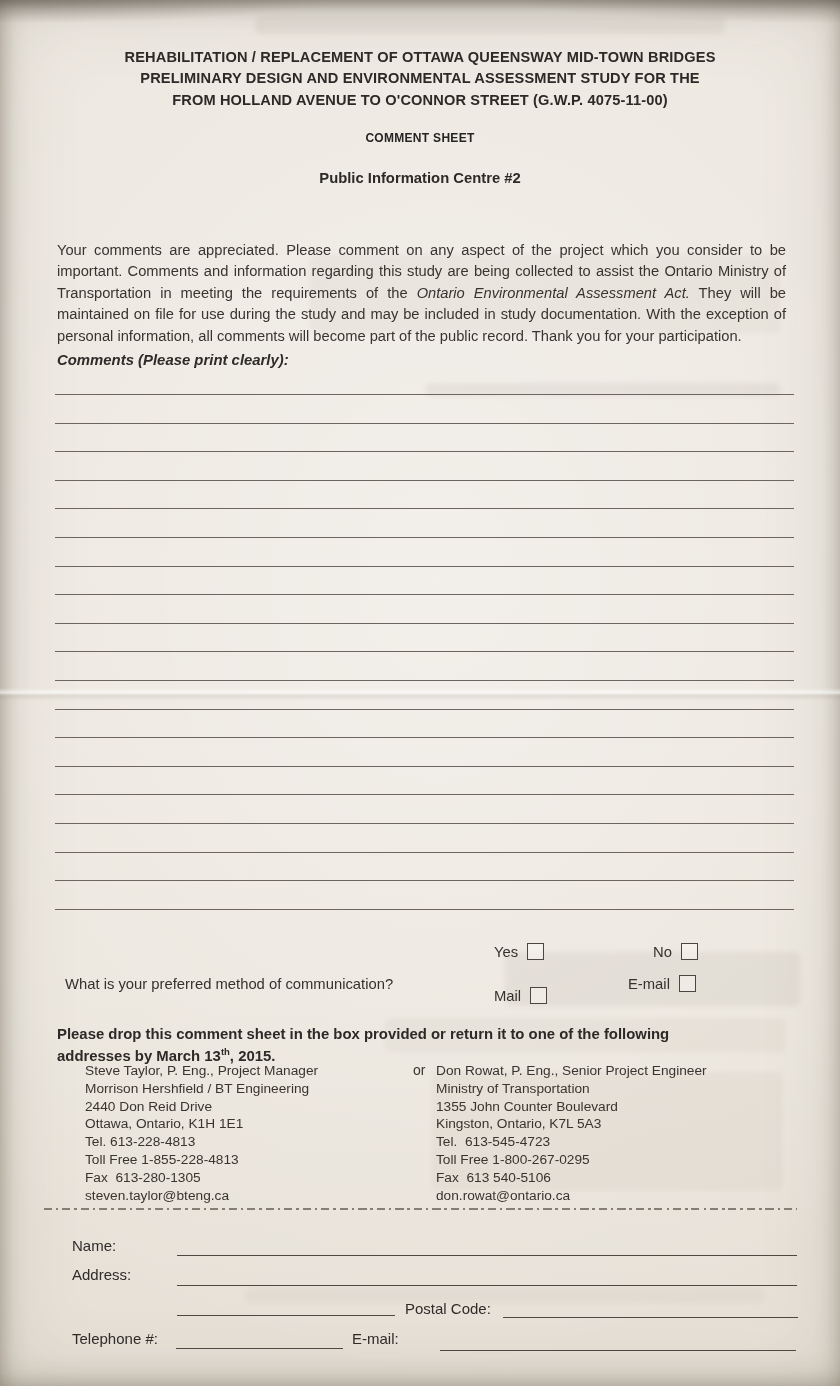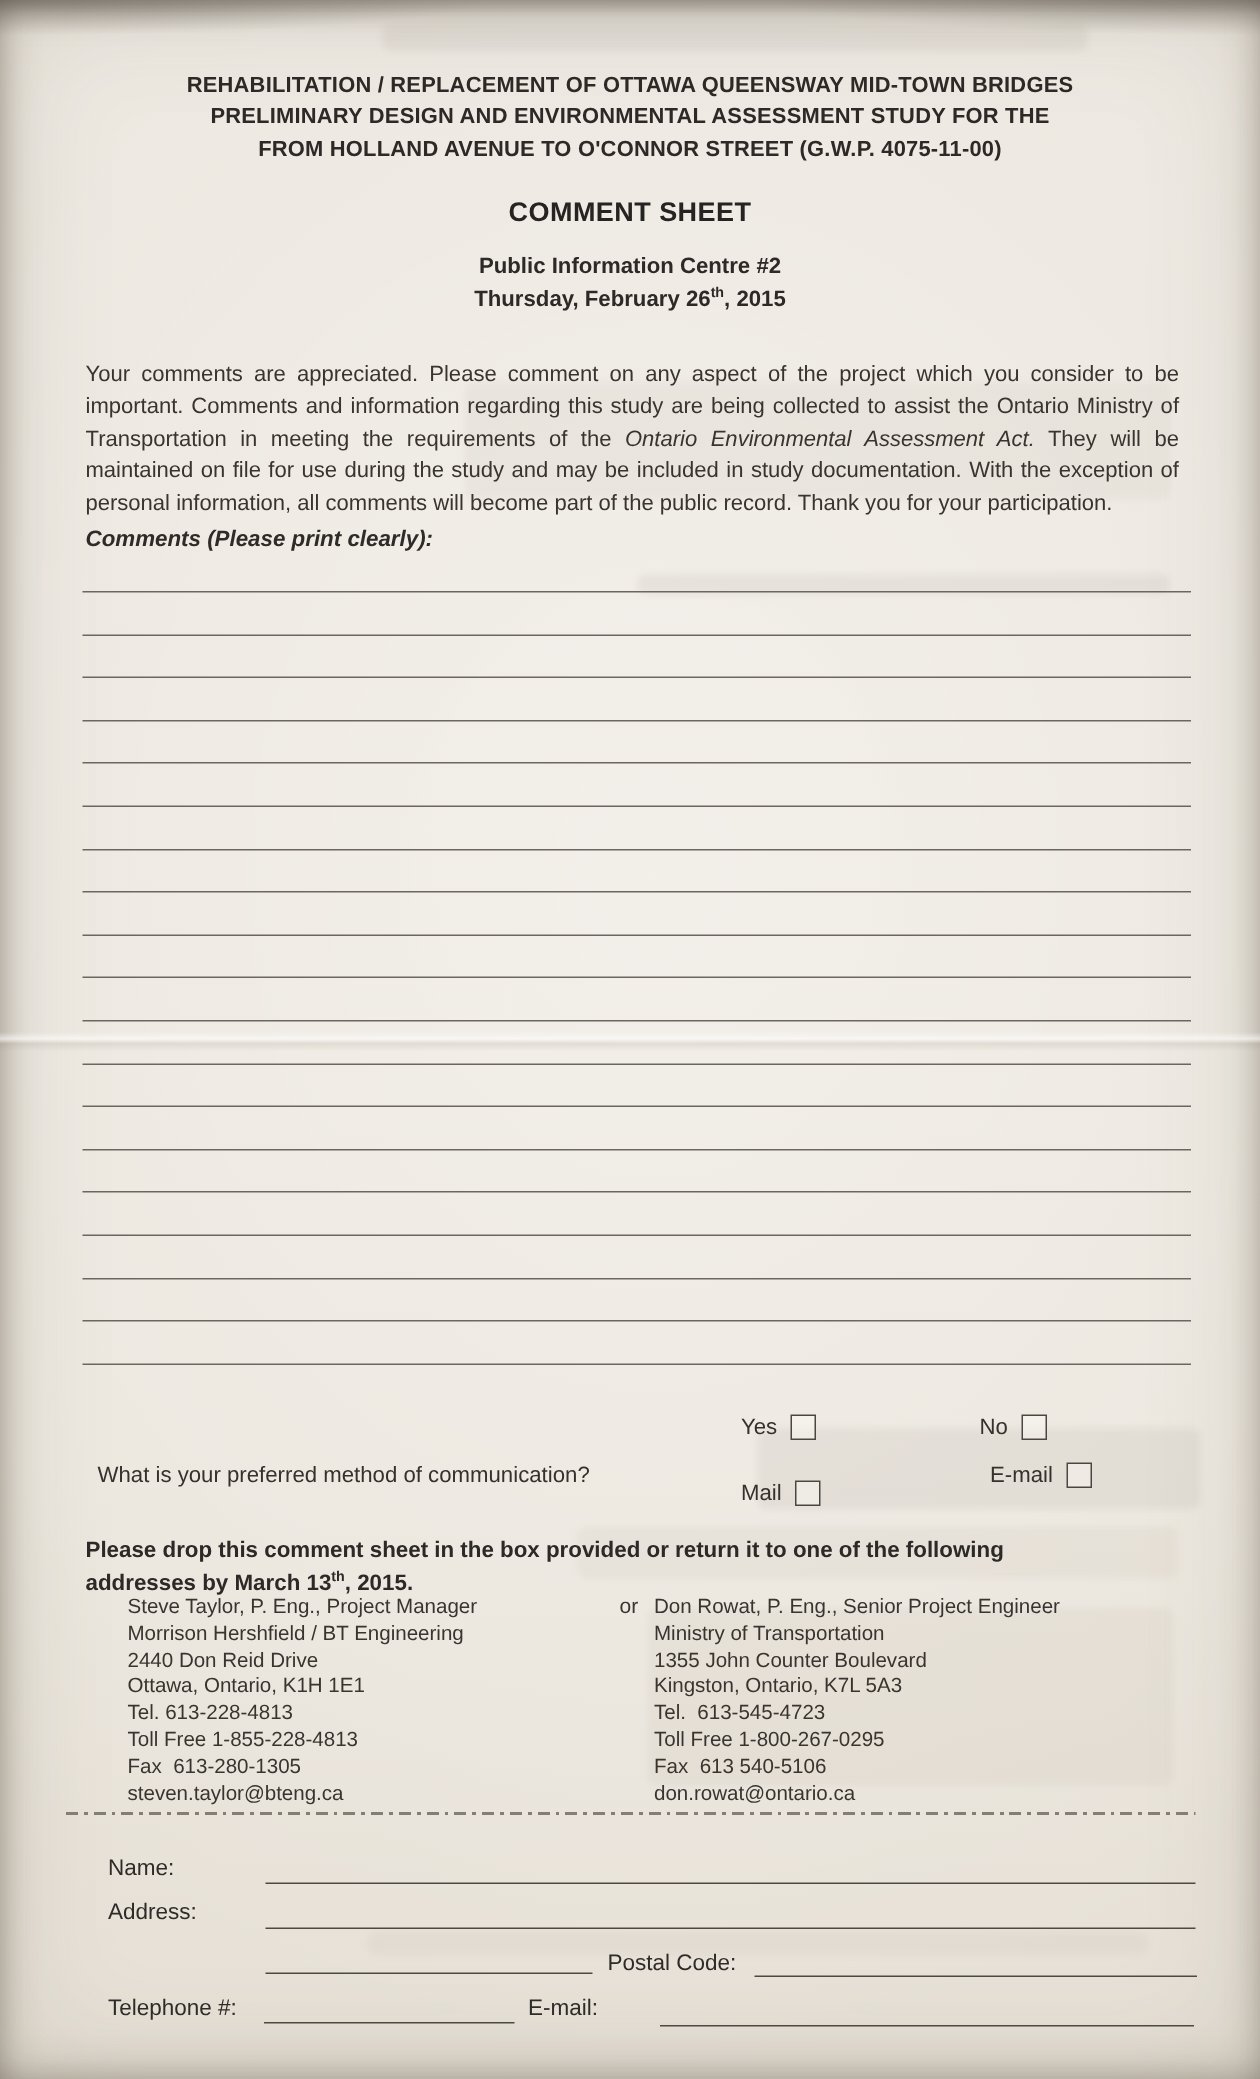--- a/index.html
+++ b/index.html
@@ -24,21 +24,21 @@
     background:linear-gradient(180deg, rgba(255,255,255,0) 0%, rgba(255,255,255,0.55) 35%,
       rgba(140,130,114,0.16) 60%, rgba(255,255,255,0) 100%);}
   .smudge{position:absolute;border-radius:6px;background:rgba(125,114,96,0.09);
     filter:blur(2.5px);pointer-events:none;}
   .smudge.lighter{background:rgba(125,114,96,0.055);}
 
   .abs{position:absolute;}
   .center{left:0;right:0;text-align:center;}
   .title-block{top:47px;font-weight:bold;font-size:14.6px;line-height:21.4px;
     color:#2c2927;letter-spacing:0.15px;}
-  .sheet-title{top:131px;font-weight:bold;font-size:18px;color:#262422;letter-spacing:0.3px;}
+  .sheet-title{top:131px;font-weight:bold;font-size:12px;color:#262422;letter-spacing:0.3px;}
   .pic-block{top:168px;font-weight:bold;font-size:14.8px;line-height:21.6px;color:#2c2927;}
   sup{font-size:9.5px;vertical-align:super;line-height:0;}
 
   .intro{top:225px;left:57px;width:729px;font-size:14.7px;line-height:21.6px;
     color:#39342f;text-align:justify;}
   .comments-label{top:352px;left:57px;font-weight:bold;font-style:italic;
     font-size:14.9px;color:#2e2b28;}
 
   .comment-lines{top:394px;left:55px;width:739px;}
   .rule-line{height:0;border-top:1.5px solid #6d6660;margin-bottom:27.6px;}
@@ -84,21 +84,20 @@
     <div class="abs center title-block">
       <div>REHABILITATION / REPLACEMENT OF OTTAWA QUEENSWAY MID-TOWN BRIDGES</div>
       <div>PRELIMINARY DESIGN AND ENVIRONMENTAL ASSESSMENT STUDY FOR THE</div>
       <div>FROM HOLLAND AVENUE TO O'CONNOR STREET (G.W.P. 4075-11-00)</div>
     </div>
 
     <div class="abs center sheet-title">COMMENT SHEET</div>
 
     <div class="abs center pic-block">
       <div>Public Information Centre #2</div>
-      <div><span>Thursday, February 26</span><sup>th</sup><span>, 2015</span></div>
     </div>
 
     <p class="abs intro"><span>Your comments are appreciated.  Please comment on any aspect of the project which you consider to be important.  Comments and information regarding this study are being collected to assist the Ontario Ministry of Transportation in meeting the requirements of the </span><i>Ontario Environmental Assessment Act.</i><span> They will be maintained on file for use during the study and may be included in study documentation. With the exception of personal information, all comments will become part of the public record.  Thank you for your participation.</span></p>
 
     <div class="abs comments-label">Comments (Please print clearly):</div>
 
     <div class="abs comment-lines">
         <div class="rule-line"></div>
         <div class="rule-line"></div>
         <div class="rule-line"></div>
@@ -129,21 +128,21 @@
         <span>No</span>
         <span class="checkbox"></span>
       </span>
     </div>
     <div class="abs q-row" style="top:976px;">
       <span class="q-text">What is your preferred method of communication?</span>
       <span class="q-opt" style="left:494px;margin-top:12px;">
         <span>Mail</span>
         <span class="checkbox"></span>
       </span>
-      <span class="q-opt" style="left:660px;">
+      <span class="q-opt" style="left:628px;">
         <span>E-mail</span>
         <span class="checkbox"></span>
       </span>
     </div>
 
     <p class="abs instruction"><span>Please drop this comment sheet in the box provided or return it to one of the following addresses by March 13</span><sup>th</sup><span>, 2015.</span></p>
 
     <div class="abs contact-col contact-left"><div class="contact-line">Steve Taylor, P. Eng., Project Manager</div><div class="contact-line">Morrison Hershfield / BT Engineering</div><div class="contact-line">2440 Don Reid Drive</div><div class="contact-line">Ottawa, Ontario, K1H 1E1</div><div class="contact-line">Tel. 613-228-4813</div><div class="contact-line">Toll Free 1-855-228-4813</div><div class="contact-line">Fax  613-280-1305</div><div class="contact-line">steven.taylor@bteng.ca</div></div>
     <div class="abs contact-or">or</div>
     <div class="abs contact-col contact-right"><div class="contact-line">Don Rowat, P. Eng., Senior Project Engineer</div><div class="contact-line">Ministry of Transportation</div><div class="contact-line">1355 John Counter Boulevard</div><div class="contact-line">Kingston, Ontario, K7L 5A3</div><div class="contact-line">Tel.  613-545-4723</div><div class="contact-line">Toll Free 1-800-267-0295</div><div class="contact-line">Fax  613 540-5106</div><div class="contact-line">don.rowat@ontario.ca</div></div>

